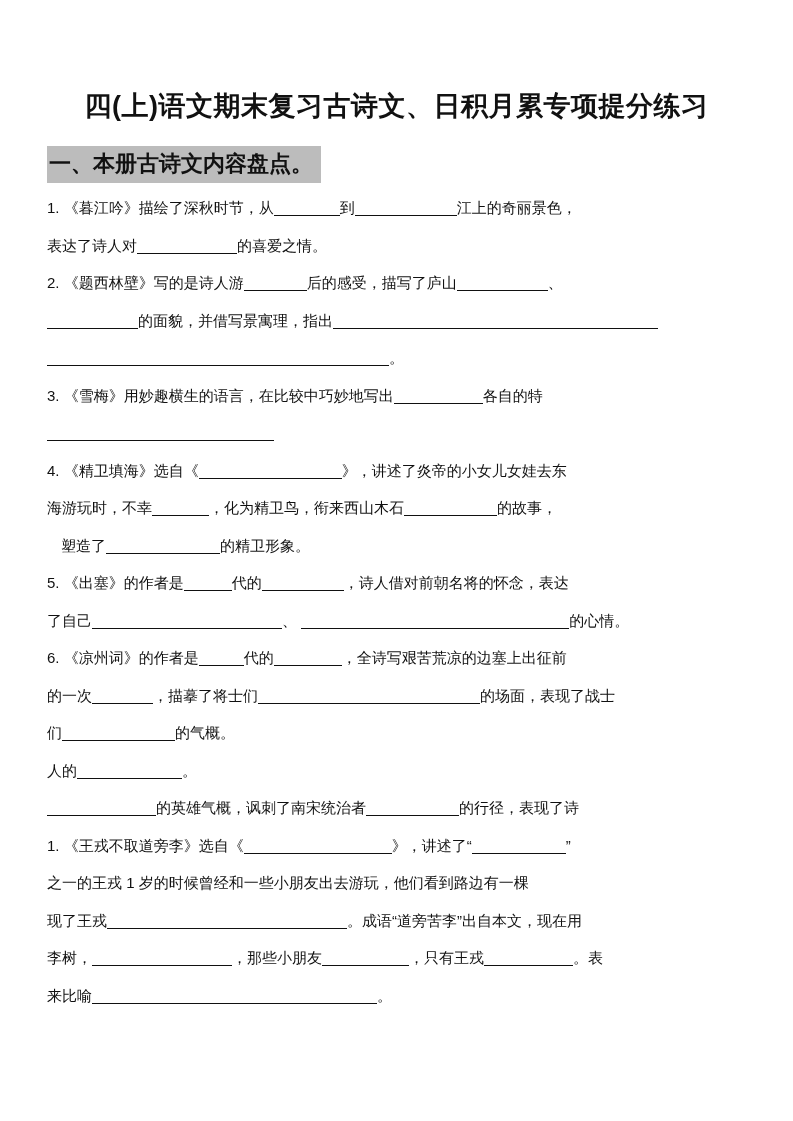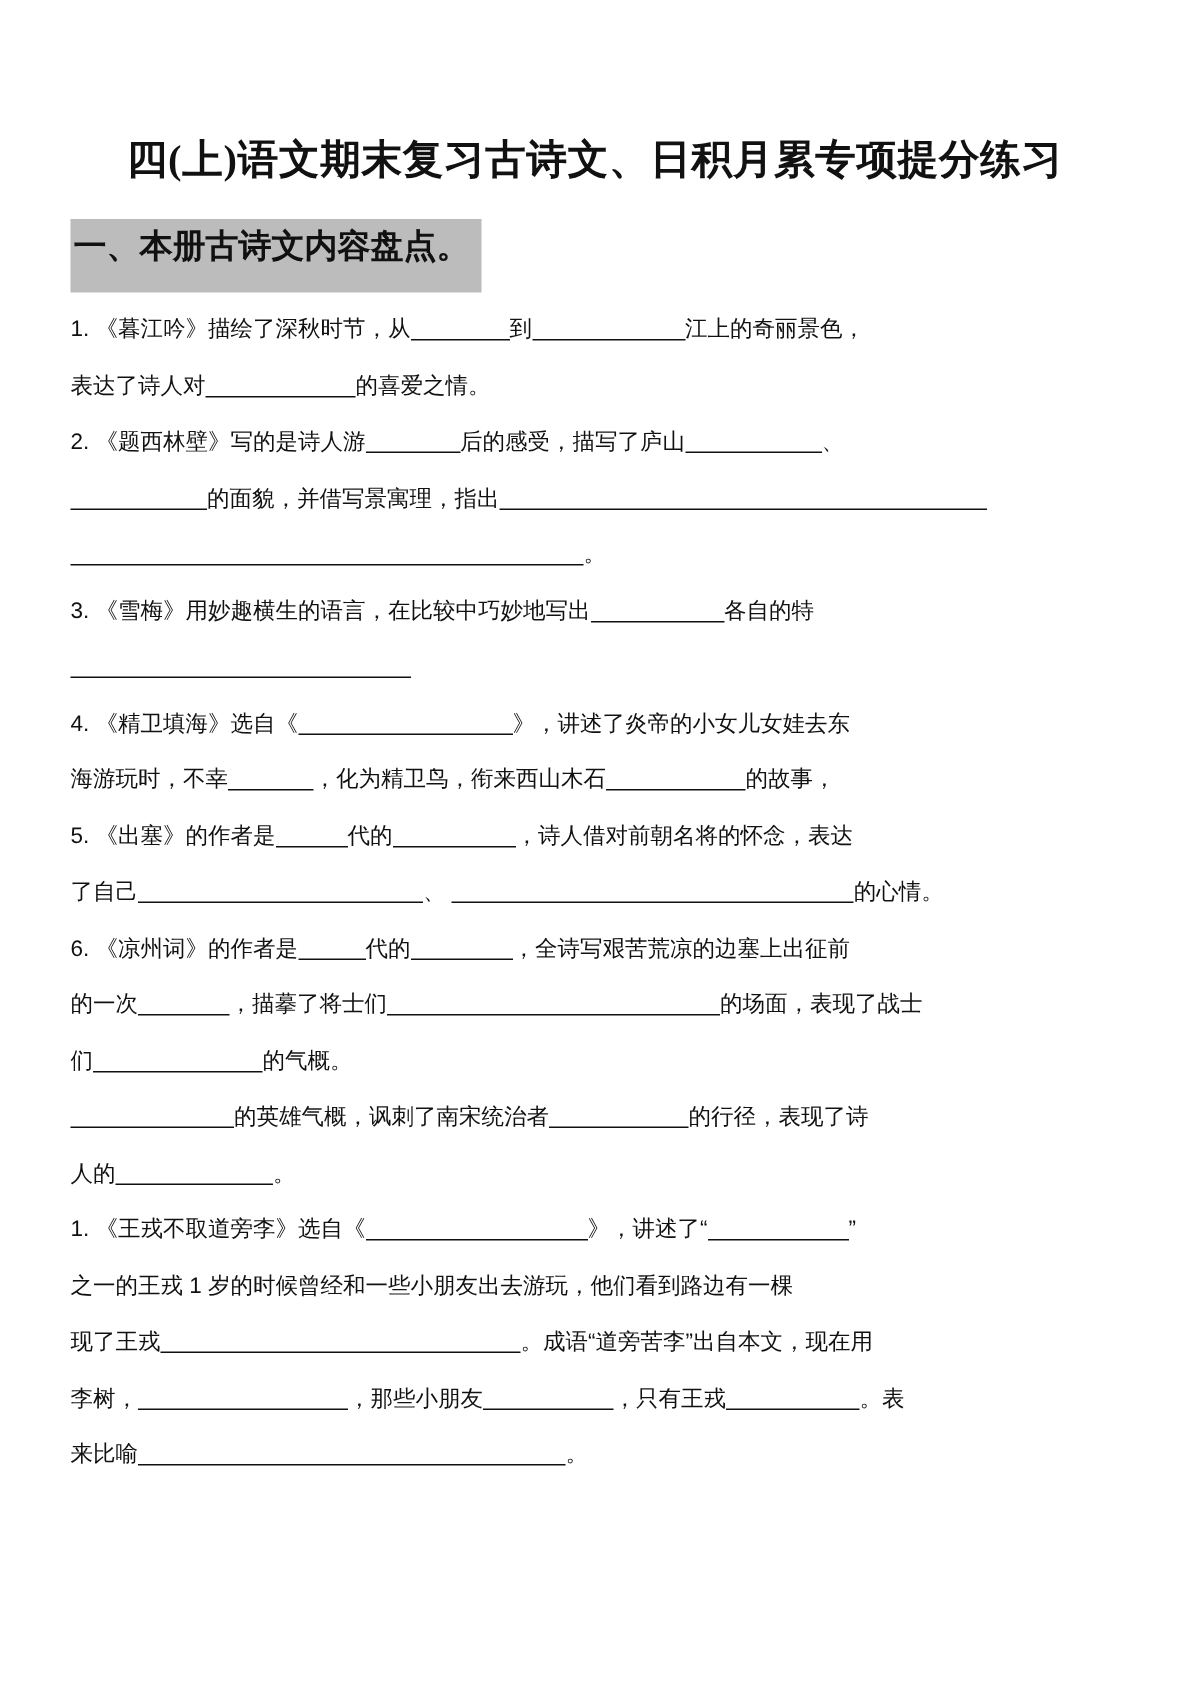--- a/index.html
+++ b/index.html
@@ -17,31 +17,30 @@
     overflow: hidden;
     box-sizing: border-box;
   }
   .title {
     margin-top: 88px;
     text-align: center;
     font-size: 27px;
     font-weight: bold;
     letter-spacing: 0.5px;
     white-space: nowrap;
-    font-family: Liberation Serif, serif;
   }
   .section-header-row {
     margin: 22px 0 0 47px;
   }
   .section-header {
     display: inline-block;
     background: #bcbcbc;
     font-size: 22px;
     font-weight: bold;
-    padding: 3px 8px 16px 2px;
+    padding: 3px 8px 4px 2px;
     white-space: nowrap;
   }
   .worksheet {
     margin: 6px 47px 0 47px;
     width: 700px;
     font-size: 15px;
   }
   .line {
     height: 37.5px;
     line-height: 37.5px;
@@ -71,26 +70,27 @@
   <div class="worksheet">
       <div class="line"><span class="run">1. 《暮江吟》描绘了深秋时节，从</span><span class="blank" style="width: 66px;"></span><span class="run">到</span><span class="blank" style="width: 102px;"></span><span class="run">江上的奇丽景色，</span></div>
       <div class="line"><span class="run">表达了诗人对</span><span class="blank" style="width: 100px;"></span><span class="run">的喜爱之情。</span></div>
       <div class="line"><span class="run">2. 《题西林壁》写的是诗人游</span><span class="blank" style="width: 63px;"></span><span class="run">后的感受，描写了庐山</span><span class="blank" style="width: 91px;"></span><span class="run">、</span></div>
       <div class="line"><span class="blank" style="width: 91px;"></span><span class="run">的面貌，并借写景寓理，指出</span><span class="blank" style="width: 325px;"></span></div>
       <div class="line"><span class="blank" style="width: 342px;"></span><span class="run">。</span></div>
       <div class="line"><span class="run">3. 《雪梅》用妙趣横生的语言，在比较中巧妙地写出</span><span class="blank" style="width: 89px;"></span><span class="run">各自的特</span></div>
       <div class="line"><span class="blank" style="width: 227px;"></span></div>
       <div class="line"><span class="run">4. 《精卫填海》选自《</span><span class="blank" style="width: 143px;"></span><span class="run">》，讲述了炎帝的小女儿女娃去东</span></div>
       <div class="line"><span class="run">海游玩时，不幸</span><span class="blank" style="width: 57px;"></span><span class="run">，化为精卫鸟，衔来西山木石</span><span class="blank" style="width: 93px;"></span><span class="run">的故事，</span></div>
+      <div class="line" style="padding-left: 14px;"><span class="run">塑造了</span><span class="blank" style="width: 114px;"></span><span class="run">的精卫形象。</span></div>
       <div class="line"><span class="run">5. 《出塞》的作者是</span><span class="blank" style="width: 48px;"></span><span class="run">代的</span><span class="blank" style="width: 82px;"></span><span class="run">，诗人借对前朝名将的怀念，表达</span></div>
       <div class="line"><span class="run">了自己</span><span class="blank" style="width: 190px;"></span><span class="run">、 </span><span class="blank" style="width: 268px;"></span><span class="run">的心情。</span></div>
       <div class="line"><span class="run">6. 《凉州词》的作者是</span><span class="blank" style="width: 45px;"></span><span class="run">代的</span><span class="blank" style="width: 68px;"></span><span class="run">，全诗写艰苦荒凉的边塞上出征前</span></div>
       <div class="line"><span class="run">的一次</span><span class="blank" style="width: 61px;"></span><span class="run">，描摹了将士们</span><span class="blank" style="width: 222px;"></span><span class="run">的场面，表现了战士</span></div>
       <div class="line"><span class="run">们</span><span class="blank" style="width: 113px;"></span><span class="run">的气概。</span></div>
+      <div class="line"><span class="run">人的</span><span class="blank" style="width: 105px;"></span><span class="run">。</span></div>
       <div class="line"><span class="blank" style="width: 109px;"></span><span class="run">的英雄气概，讽刺了南宋统治者</span><span class="blank" style="width: 93px;"></span><span class="run">的行径，表现了诗</span></div>
-      <div class="line"><span class="run">人的</span><span class="blank" style="width: 105px;"></span><span class="run">。</span></div>
       <div class="line"><span class="run">1. 《王戎不取道旁李》选自《</span><span class="blank" style="width: 148px;"></span><span class="run">》，讲述了“</span><span class="blank" style="width: 94px;"></span><span class="run">”</span></div>
       <div class="line"><span class="run">之一的王戎 1 岁的时候曾经和一些小朋友出去游玩，他们看到路边有一棵</span></div>
       <div class="line"><span class="run">现了王戎</span><span class="blank" style="width: 240px;"></span><span class="run">。成语“道旁苦李”出自本文，现在用</span></div>
       <div class="line"><span class="run">李树，</span><span class="blank" style="width: 140px;"></span><span class="run">，那些小朋友</span><span class="blank" style="width: 87px;"></span><span class="run">，只有王戎</span><span class="blank" style="width: 89px;"></span><span class="run">。表</span></div>
       <div class="line"><span class="run">来比喻</span><span class="blank" style="width: 285px;"></span><span class="run">。</span></div>
     </div>
 </div>
 
 </body></html>

